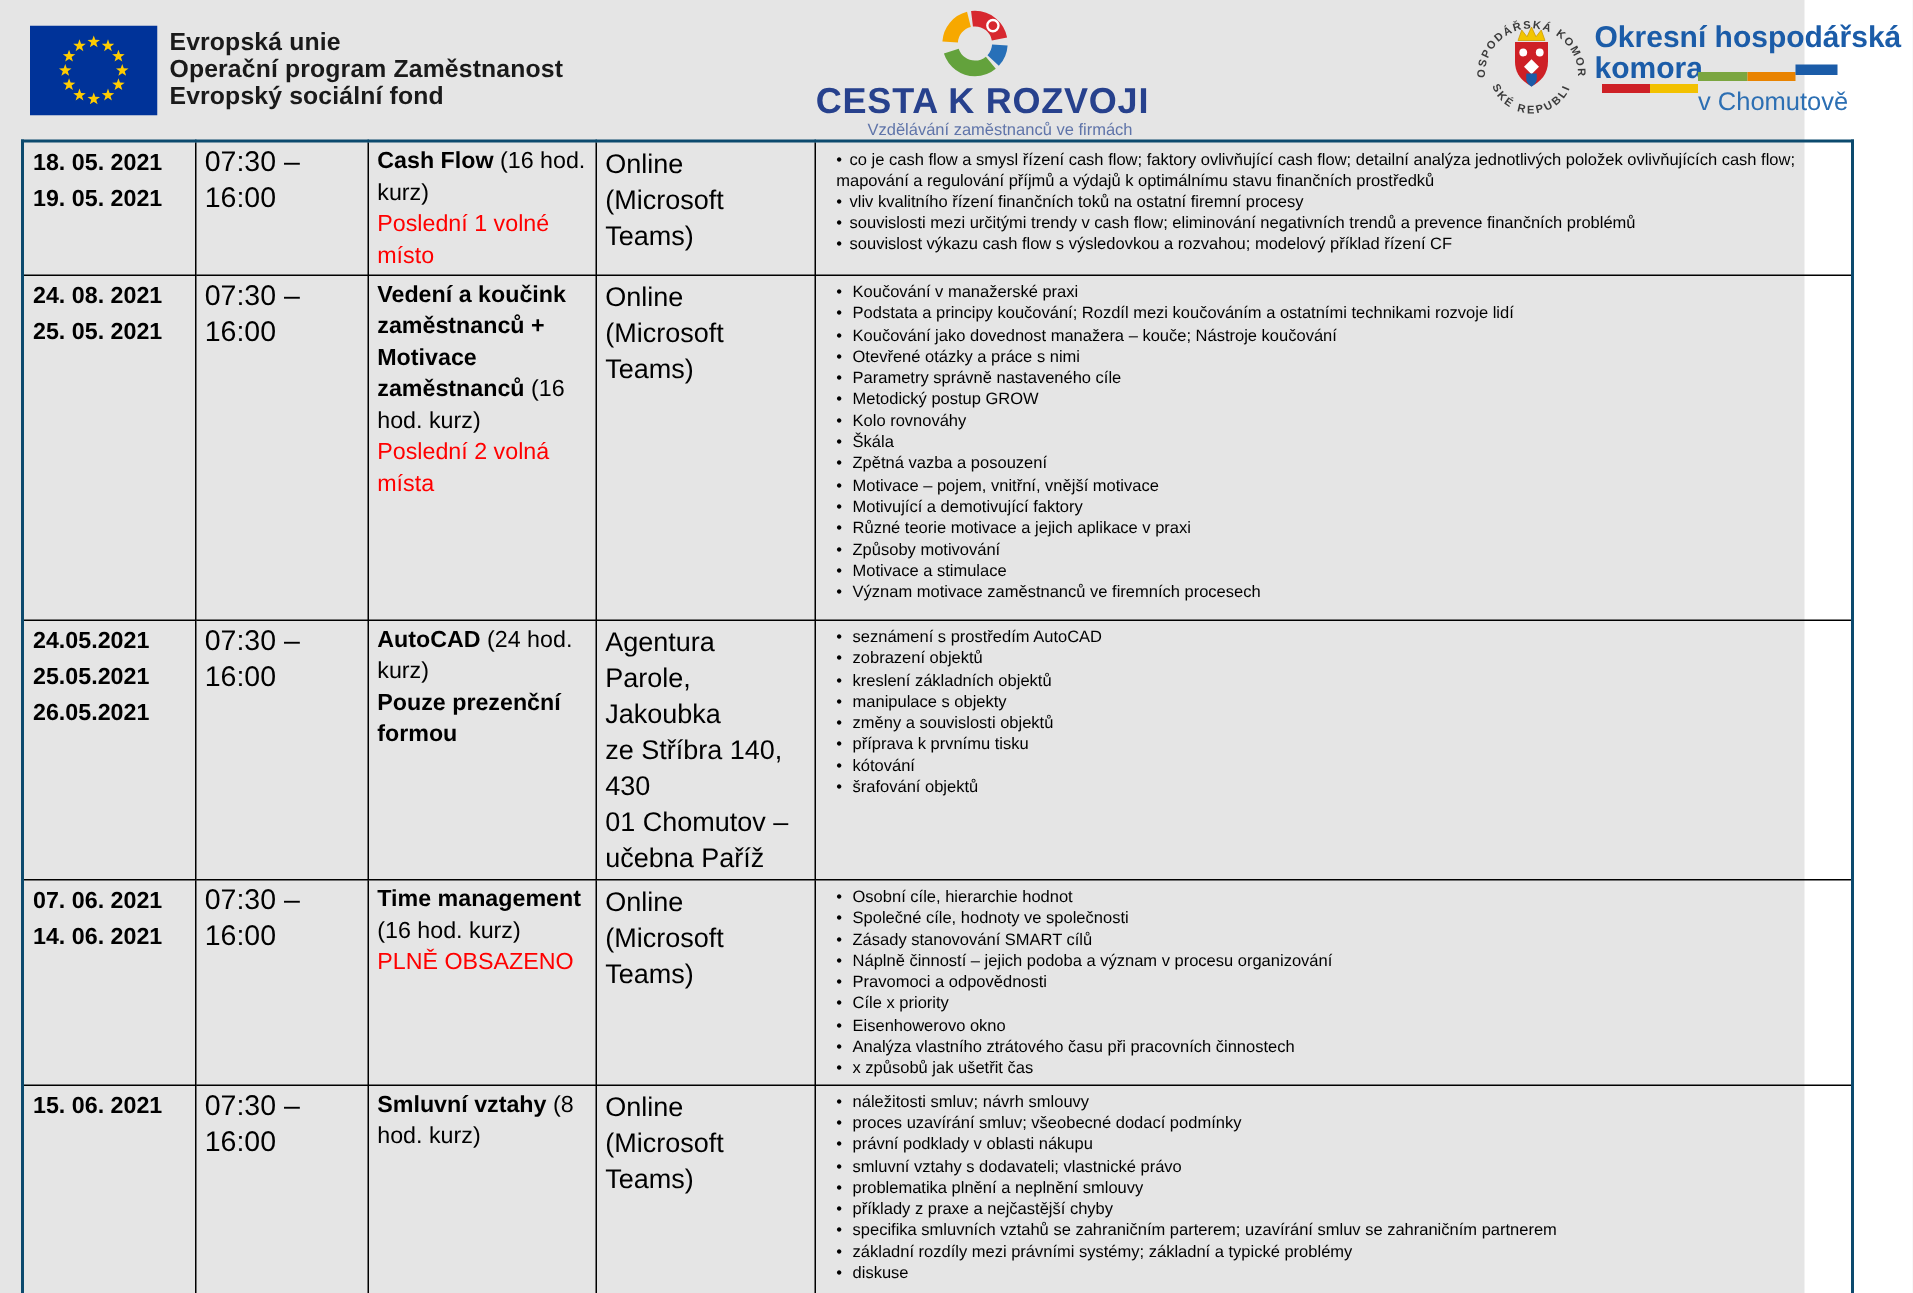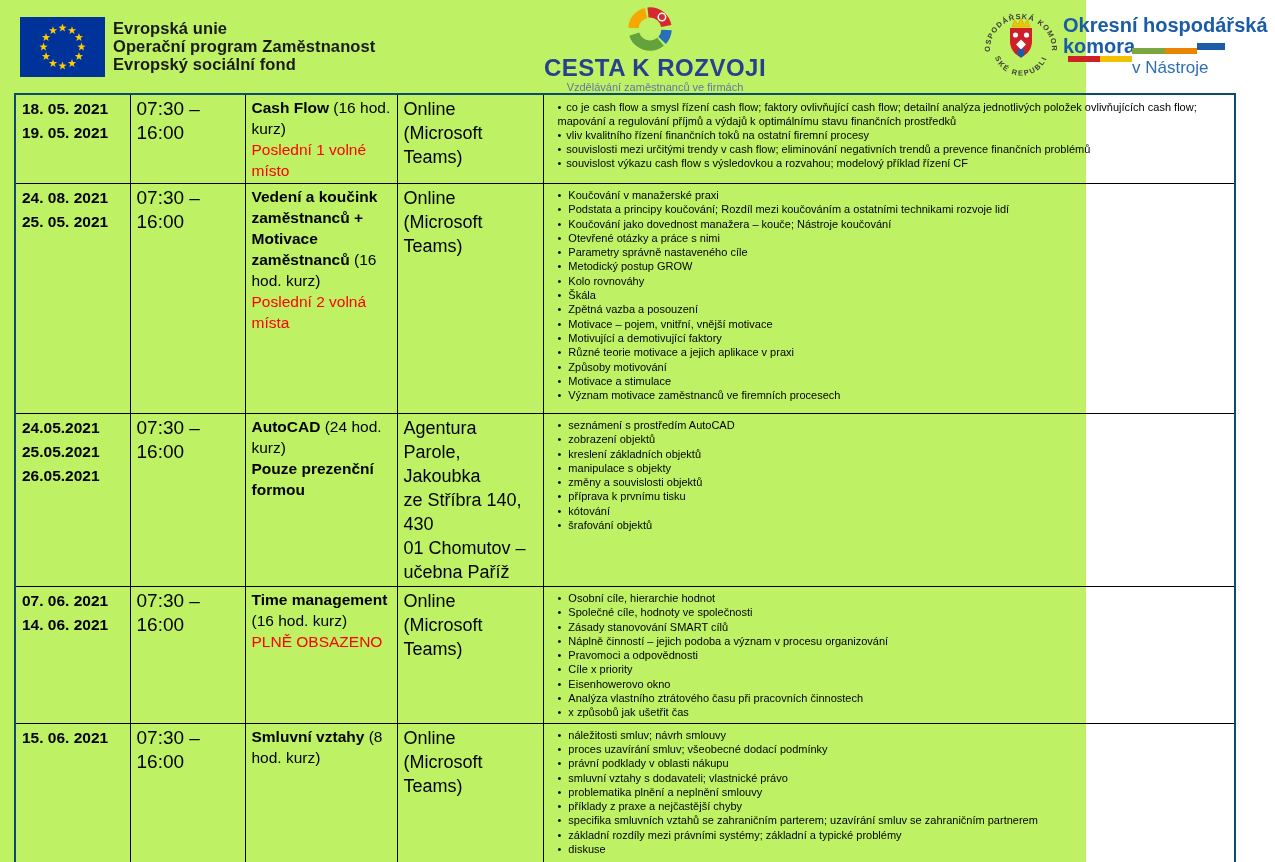--- a/index.html
+++ b/index.html
@@ -1,25 +1,25 @@
 <!DOCTYPE html>
 <html><head>
 <meta charset="utf-8">
 <style>
   html,body{margin:0;padding:0;background:#fff;}
   body{width:1275px;height:862px;overflow:hidden;font-family:"Liberation Sans",sans-serif;color:#000;}
-  .page{position:relative;width:1086px;height:862px;background:#bef264;}
+  .page{position:relative;width:1203px;height:862px;background:#e5e5e5;}
 
   
   .hdr{position:absolute;left:0;top:0;width:1275px;height:93px;}
   .eu-flag{position:absolute;left:20px;top:17px;}
   .eu-text{position:absolute;left:113px;top:19px;font-size:16.5px;line-height:18px;font-weight:600;color:#1a1a1a;letter-spacing:.1px;}
   .cesta-mark{position:absolute;left:622px;top:2px;}
   .cesta-title{position:absolute;left:535px;top:54px;width:240px;text-align:center;font-size:24px;font-weight:bold;letter-spacing:.5px;color:#27418D;}
-  .cesta-sub{position:absolute;left:535px;top:81px;width:240px;text-align:center;font-size:11px;color:#5f74a9;}
+  .cesta-sub{position:absolute;left:515px;top:81px;width:240px;text-align:right;font-size:11px;color:#5f74a9;}
   .seal{position:absolute;left:982px;top:8px;}
   .ohk-name{position:absolute;left:1063px;top:15px;font-size:20px;line-height:21px;font-weight:bold;color:#1B5CA8;}
   .ohk-city{position:absolute;left:1132px;top:58px;font-size:17px;color:#2C6FB3;}
   .bar{position:absolute;}
   .bar-red{left:1068px;top:56px;width:32px;height:6px;background:#CE2026;}
   .bar-yellow{left:1100px;top:56px;width:32px;height:6px;background:#F2C100;}
   .bar-green{left:1132px;top:48px;width:33px;height:6px;background:#7BA640;}
   .bar-orange{left:1165px;top:48px;width:32px;height:6px;background:#E98300;}
   .bar-blue{left:1197px;top:43px;width:28px;height:7px;background:#1B5CA8;}
 
@@ -101,21 +101,21 @@
     </svg>
     <div class="ohk-name">
       <div>Okresní hospodářská</div>
       <div>komora</div>
     </div>
     <div class="bar bar-red"></div>
     <div class="bar bar-yellow"></div>
     <div class="bar bar-green"></div>
     <div class="bar bar-orange"></div>
     <div class="bar bar-blue"></div>
-    <div class="ohk-city">v Nástroje</div>
+    <div class="ohk-city">v Chomutově</div>
   </div>
 
   <table class="courses">
     <colgroup>
       <col style="width:115px">
         <col style="width:115px">
         <col style="width:152px">
         <col style="width:146px">
         <col style="width:692px">
     </colgroup>

